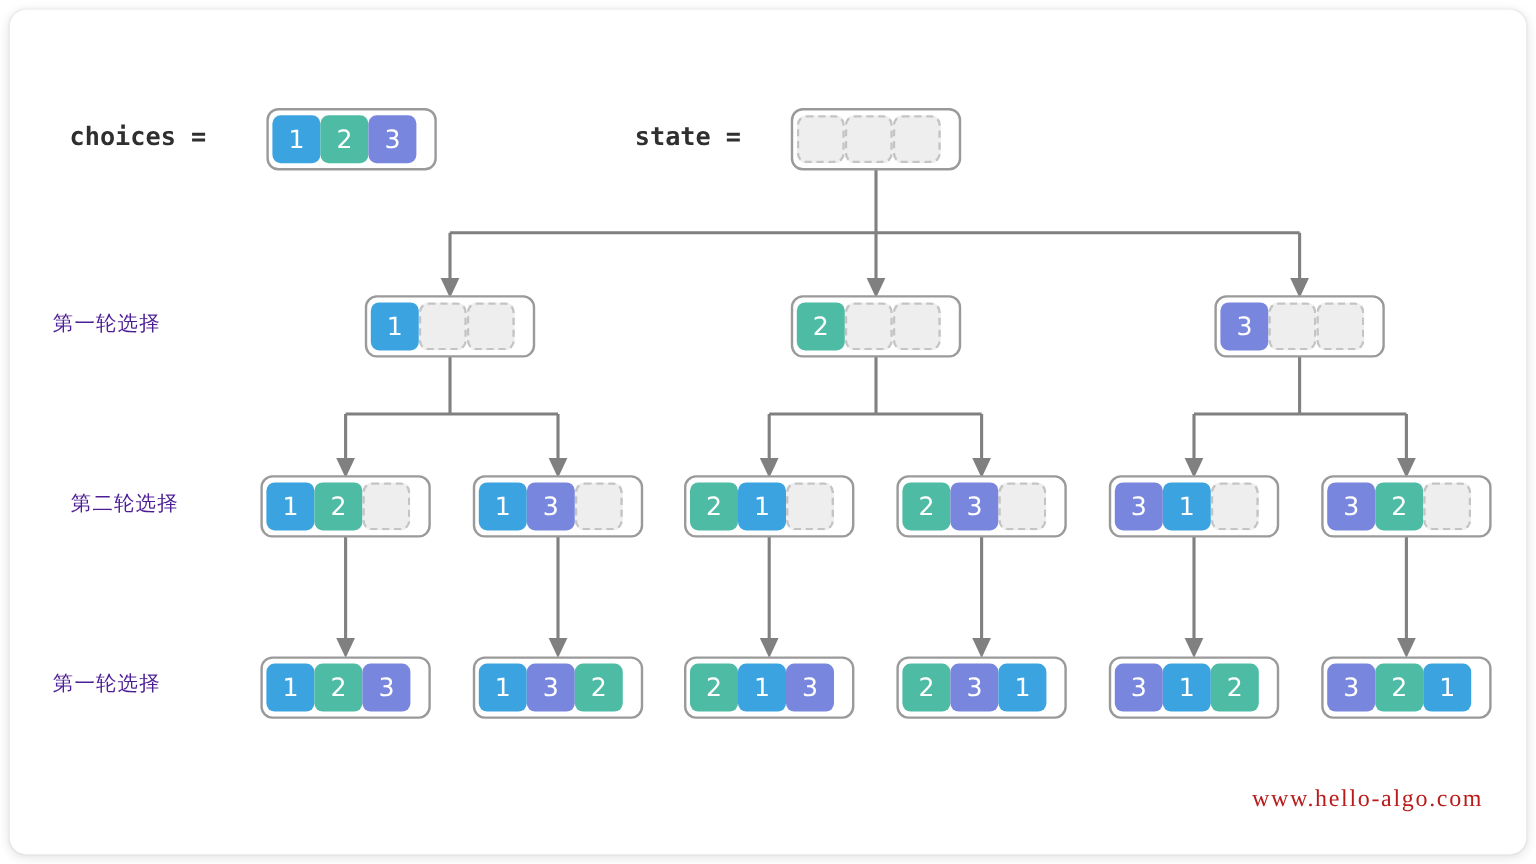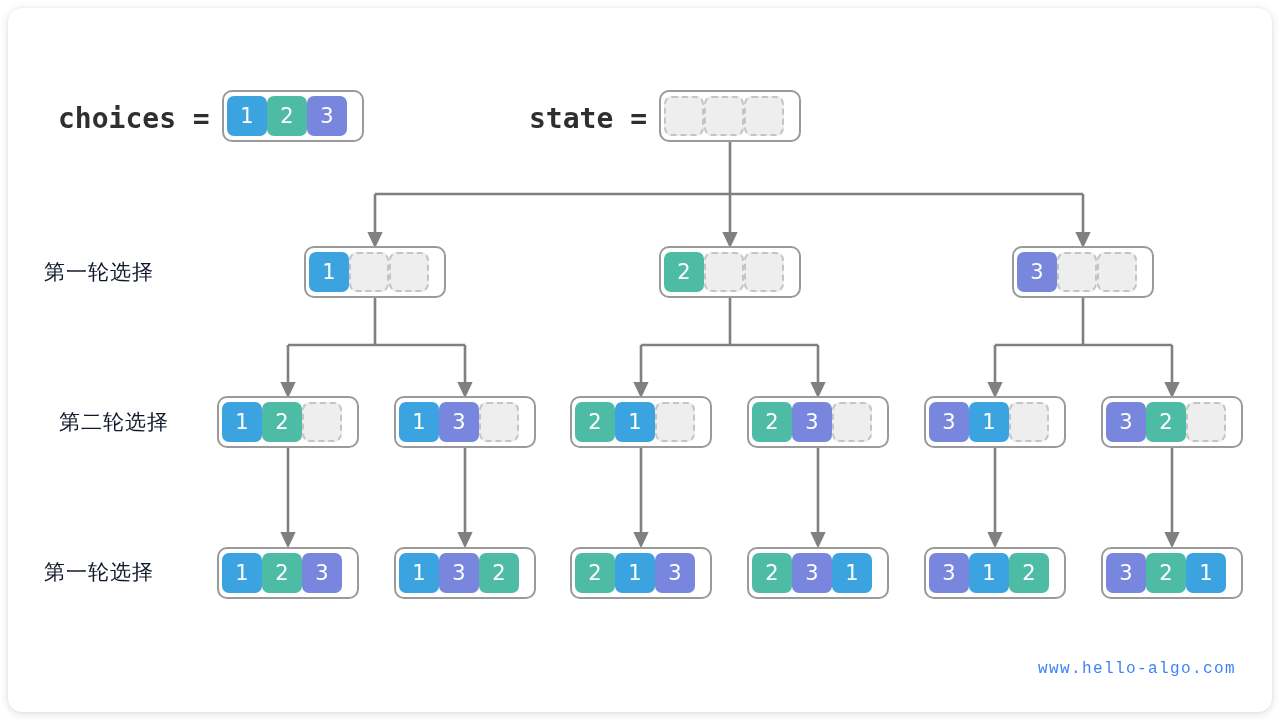--- a/index.html
+++ b/index.html
@@ -10,30 +10,30 @@
     background:#ffffff; border-radius:14px;
     box-shadow:0 2px 10px rgba(0,0,0,0.13), 0 0 2px rgba(0,0,0,0.08);
   }
 
   
   #wires{position:absolute;left:0;top:0;width:1280px;height:720px;pointer-events:none;}
 
   
   .rowlabel{
     position:absolute; font-family:"Liberation Sans","DejaVu Sans",sans-serif;
-    font-size:21px; color:#0f172a; white-space:nowrap; letter-spacing:1px;
+    font-size:17px; color:#4c1d95; white-space:nowrap; letter-spacing:1px;
   }
   .varlabel{
     position:absolute; font-family:"DejaVu Sans Mono","Liberation Mono",monospace;
-    font-size:28px; font-weight:bold; color:#2f2f2f; white-space:nowrap;
+    font-size:21px; font-weight:bold; color:#2f2f2f; white-space:nowrap;
   }
   .watermark{
     position:absolute; right:36px; bottom:34px;
-    font-family:Liberation Mono, monospace;
-    font-size:16px; color:#3b82f6; letter-spacing:1.4px;
+    font-family:Liberation Serif, serif;
+    font-size:20px; color:#b91c1c; letter-spacing:1.4px;
   }
 
   
   .arr{
     position:absolute; display:flex; align-items:center;
     background:#ffffff; border:2.5px solid #9a9a9a; border-radius:10px;
     padding:3px; box-sizing:border-box;
   }
   .cell{
     width:40px; height:40px; border-radius:7px;

